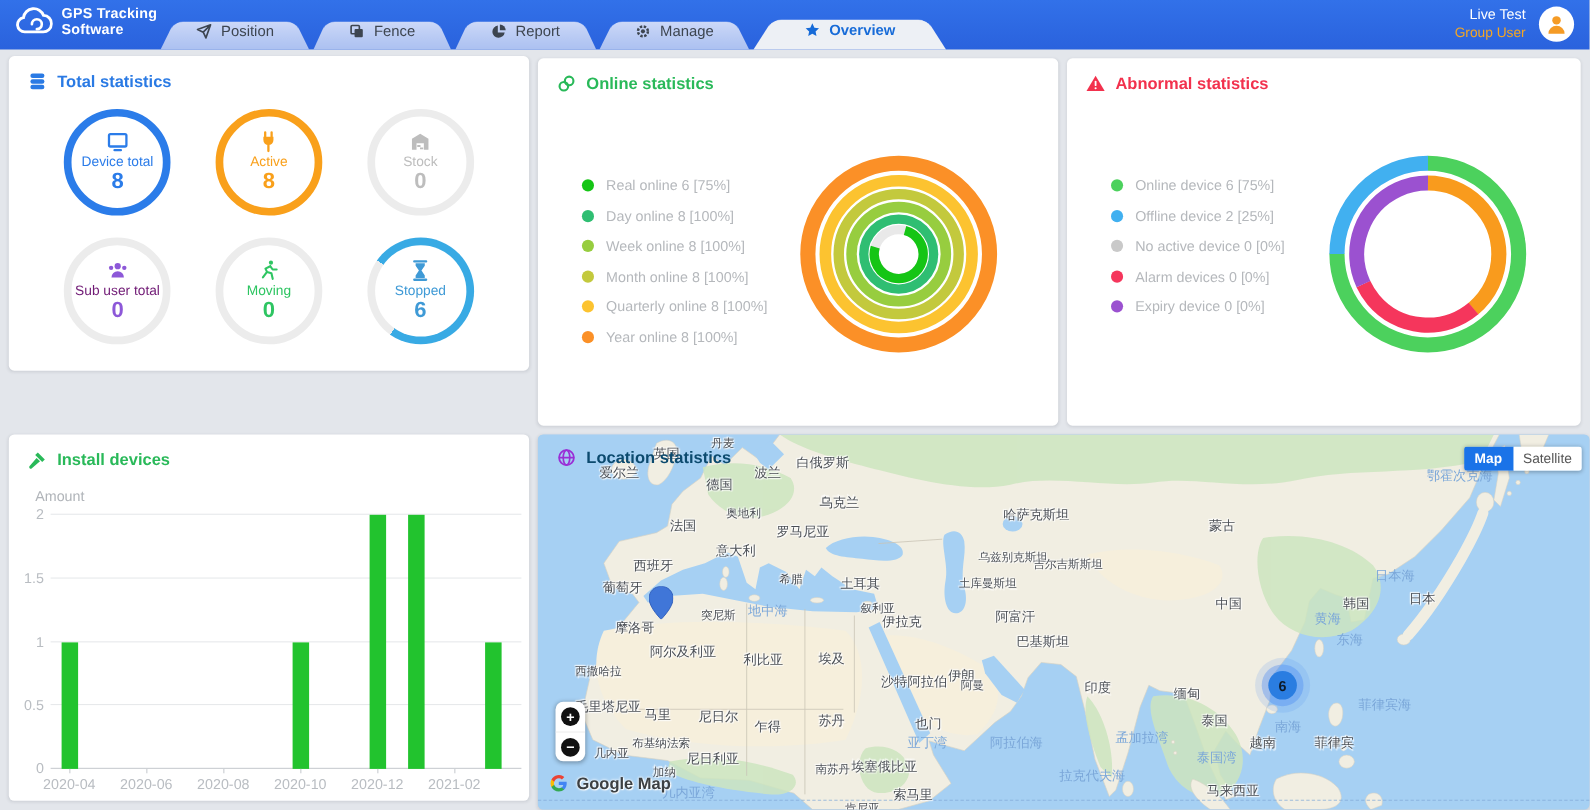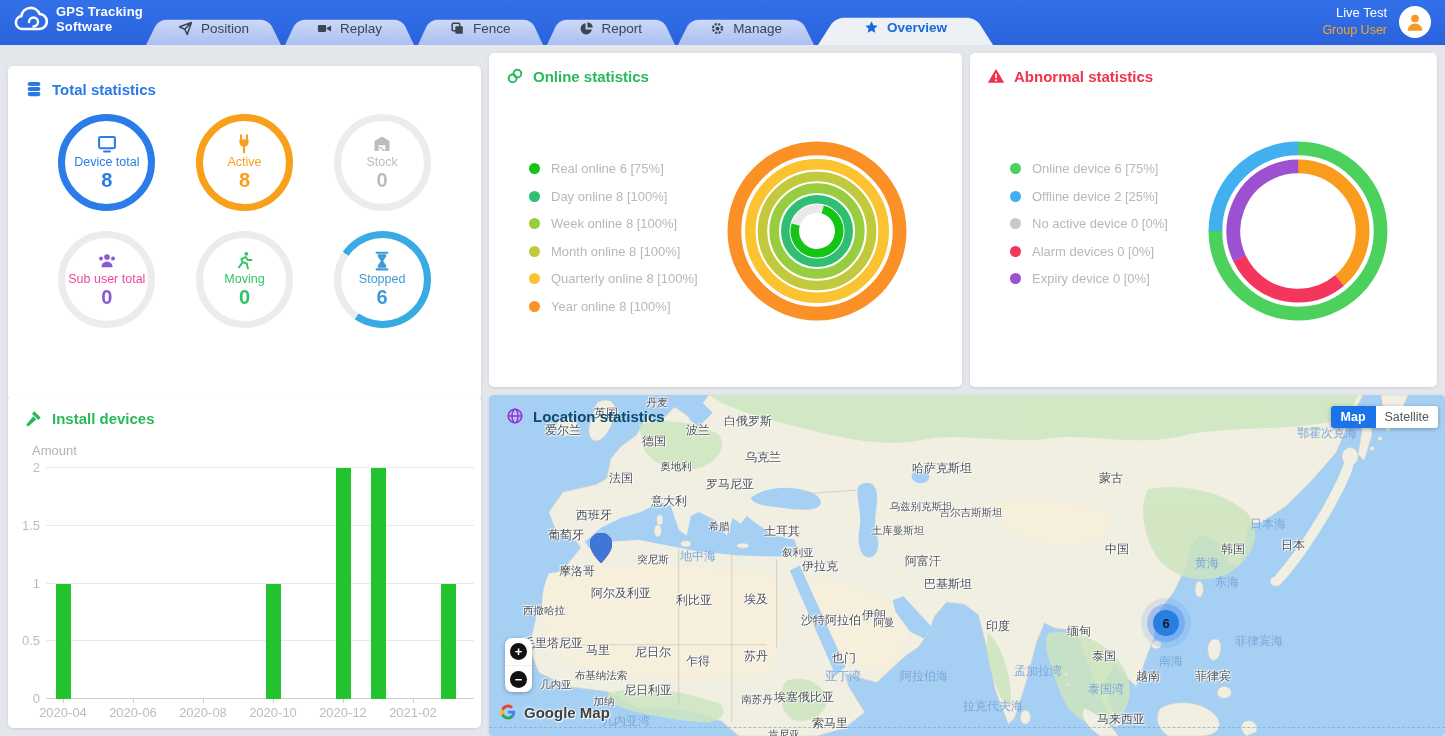--- a/index.html
+++ b/index.html
@@ -23,21 +23,21 @@
   .tab.active::before{background:#edf0f5}
   .tab .tic{width:15px;height:15px;flex:0 0 auto}
   #user-box{position:absolute;right:58px;top:5px;text-align:right;line-height:1.3}
   #user-name{color:#fff;font-size:13px}
   #user-role{color:#f5a623;font-size:12.5px}
   #avatar{position:absolute;right:14px;top:6px;width:32px;height:32px;border-radius:50%;
           background:#fff;display:flex;align-items:center;justify-content:center;cursor:pointer}
 
   
   .panel{position:absolute;background:#fff;border-radius:5px;box-shadow:0 1px 3px rgba(30,40,60,.12)}
-  #panel-total   {left:8px;  top:66px; width:473px;height:334px}
+  #panel-total   {left:8px;  top:51px; width:473px;height:286px}
   #panel-online  {left:489px;top:53px; width:473px;height:334px}
   #panel-abnormal{left:970px;top:53px; width:467px;height:334px}
   #panel-install {left:8px;  top:395px;width:473px;height:333px}
   #panel-map     {left:489px;top:395px;width:956px;height:341px;border-radius:5px;overflow:hidden;background:#a6d0f3}
   .phead{position:absolute;left:17px;top:14px;display:flex;align-items:center;gap:9px;
          font-size:15px;font-weight:bold;z-index:3}
   .phead .pic{width:18px;height:18px}
   .c-blue{color:#2a7ae4}.c-green{color:#29b959}.c-red{color:#f2314d}.c-purple{color:#0c4a6e}
 
   
@@ -111,27 +111,20 @@
   </div>
   <div id="tabs">
       <div class="tab">
         <svg class="tic" viewBox="0 0 24 24">
           <path d="M21.5 2.5L10.8 13.2M21.5 2.5L14.7 21.5l-3.9-8.3L2.5 9.3z" fill="none" stroke="currentColor" stroke-width="2.4" stroke-linejoin="round"></path>
         </svg>
         <span>Position</span>
       </div>
       <div class="tab">
         <svg class="tic" viewBox="0 0 24 24">
-          <rect x="1.5" y="6.5" width="13" height="11" rx="2" fill="currentColor"></rect>
-          <path d="M15.5 11.2l7-4v9.6l-7-4z" fill="currentColor"></path>
-        </svg>
-        <span>Replay</span>
-      </div>
-      <div class="tab">
-        <svg class="tic" viewBox="0 0 24 24">
           <rect x="8.5" y="8.5" width="12" height="12" rx="1.5" fill="currentColor"></rect>
           <rect x="3.5" y="3.5" width="12" height="12" rx="1.5" fill="none" stroke="currentColor" stroke-width="2.4"></rect>
         </svg>
         <span>Fence</span>
       </div>
       <div class="tab">
         <svg class="tic" viewBox="0 0 24 24">
           <path d="M10.5 3.5A9 9 0 1 0 20.5 13.5H10.5z" fill="currentColor"></path>
           <path d="M13.5 2a8.5 8.5 0 0 1 8.5 8.5h-8.5z" fill="currentColor"></path>
         </svg>
@@ -206,21 +199,21 @@
       </div>
       <div class="stat" style="border-color: rgb(236, 236, 236);">
         <div class="sic" style="color:#8d58d8">
           <svg class="" viewBox="0 0 24 24" style="height: 20px;">
             <circle cx="12" cy="7.2" r="3.4" fill="currentColor"></circle>
             <path d="M5.2 19.5a6.8 6.8 0 0 1 13.6 0z" fill="currentColor"></path>
             <circle cx="4.8" cy="9" r="2.4" fill="currentColor"></circle>
             <circle cx="19.2" cy="9" r="2.4" fill="currentColor"></circle>
           </svg>
         </div>
-        <div class="slb" style="color:#ec4899">Sub user total</div>
+        <div class="slb" style="color:#701a75">Sub user total</div>
         <div class="svl" style="color:#8d58d8">0</div>
       </div>
       <div class="stat" style="border-color: rgb(236, 236, 236);">
         <div class="sic" style="color:#2ec562">
           <svg class="" viewBox="0 0 24 24" style="height: 20px;">
             <circle cx="14.8" cy="3.4" r="2.3" fill="currentColor"></circle>
             <path d="M14 7.2l-5.2 2.6 1.7 3.6L6 19.5M14 7.2l2.6 3.6h4.4M10.5 13.4l4.8 1.6 1.4 6" stroke="currentColor" stroke-width="2.3" fill="none" stroke-linecap="round" stroke-linejoin="round"></path>
           </svg>
         </div>
         <div class="slb" style="color:#2ec562">Moving</div>

